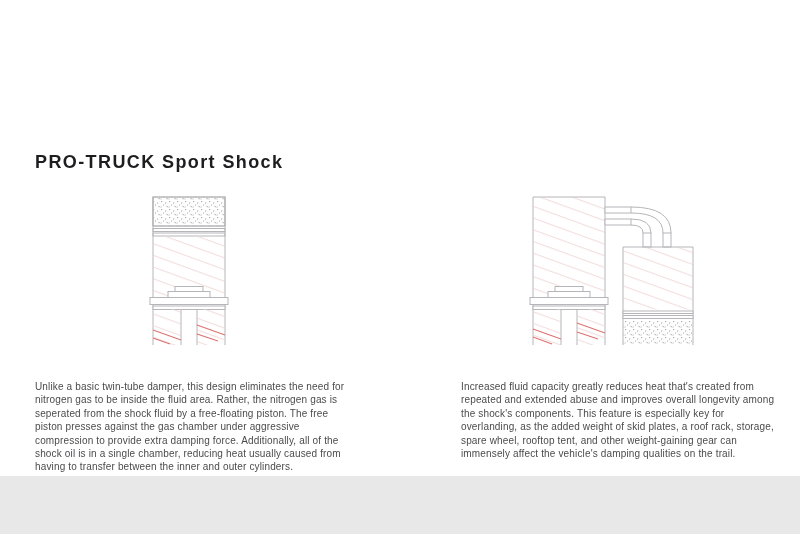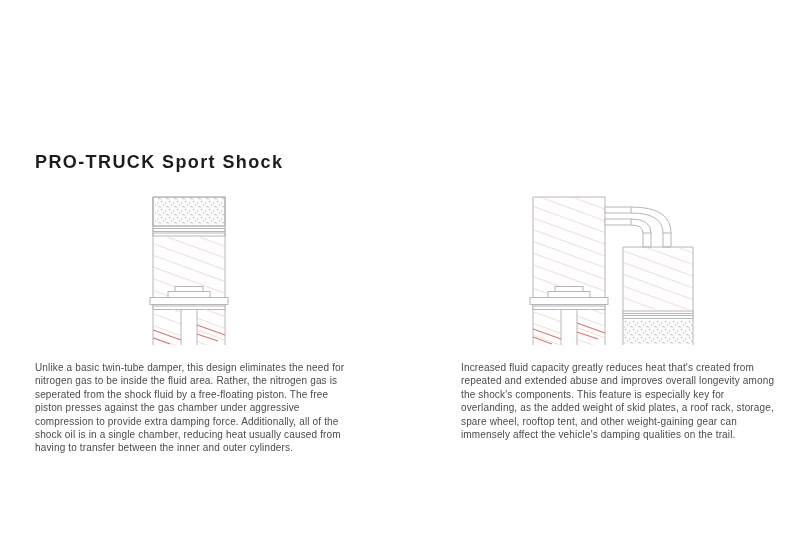--- a/index.html
+++ b/index.html
@@ -3,32 +3,32 @@
 <meta charset="utf-8">
 <style>
   :root{
     --title:#1d1d1f; --body-text:#4b4b4d; --outline:#b6b6ba;
     --hatch-pink:#f3dedd; --accent-red:#dd7370; --stipple-gray:#ababab;
     --background:#ffffff;
   }
   html,body{margin:0;padding:0;}
   body{font-family:"Liberation Sans","DejaVu Sans",sans-serif;background:#e8e8e8;}
   .page{
-    position:relative;width:800px;height:534px;background:var(--background);
+    position:relative;width:800px;height:476px;background:var(--background);
     overflow:hidden;margin:0 auto;
   }
   .product-title{
     position:absolute;top:150px;margin:0;
     font-size:18px;font-weight:bold;letter-spacing:1.4px;
     color:var(--title);line-height:24px;white-space:nowrap;
   }
   .product-title.left{left:35px;}
   .product-title.right{left:462px;}
   .product-description{
-    position:absolute;top:361px;width:352px;margin:0;
+    position:absolute;top:380px;width:352px;margin:0;
     font-size:10px;line-height:13.4px;letter-spacing:0.15px;
     color:var(--body-text);white-space:pre-line;
   }
   .product-description.left{left:35px;}
   .product-description.right{left:461px;}
   svg.diagram{position:absolute;}
   .ol{stroke:var(--outline);stroke-width:1;fill:none;}
   .fw{stroke:var(--outline);stroke-width:1;fill:#fff;}
   .hatch-line{stroke:var(--hatch-pink);stroke-width:1.2;}
   .dot{fill:var(--stipple-gray);}

